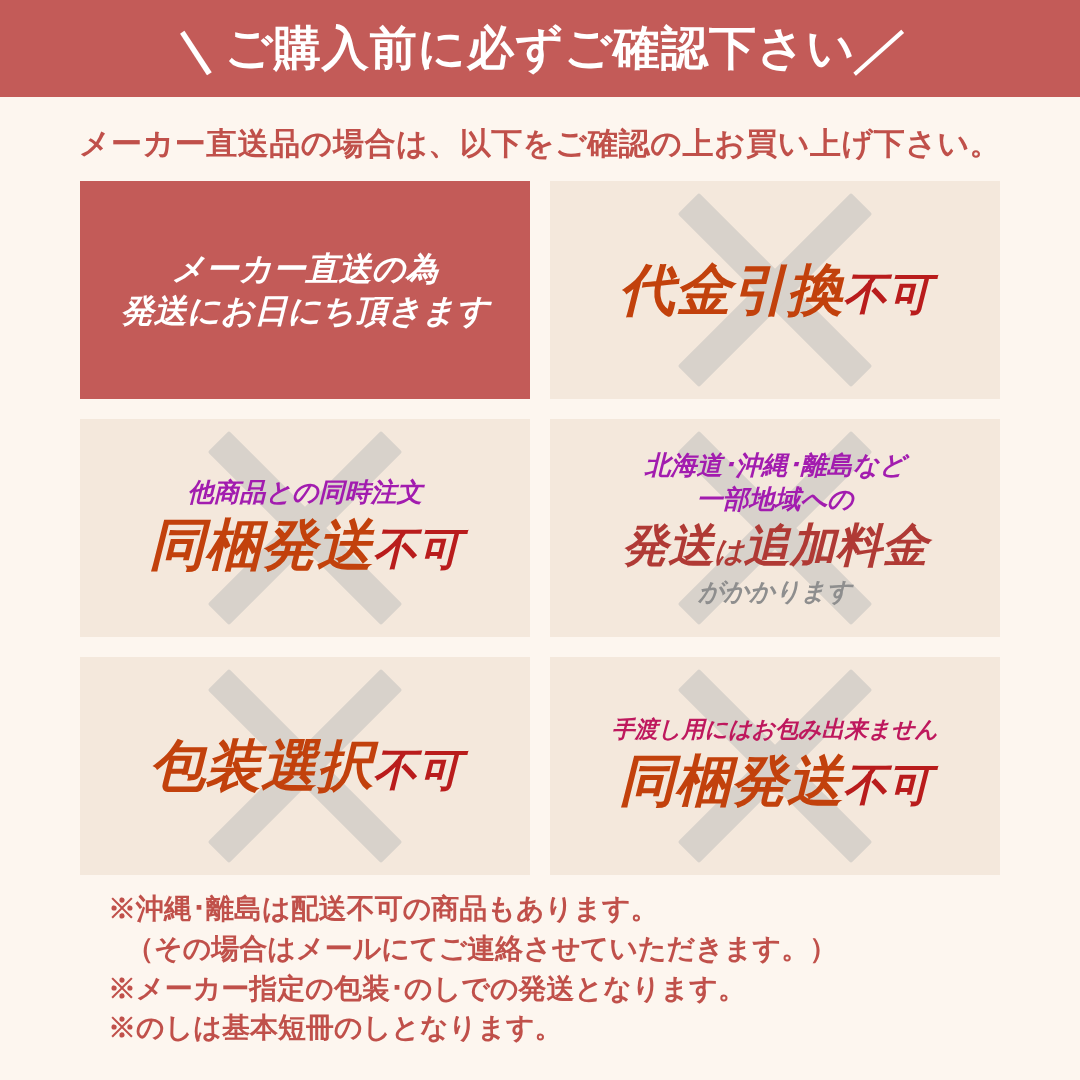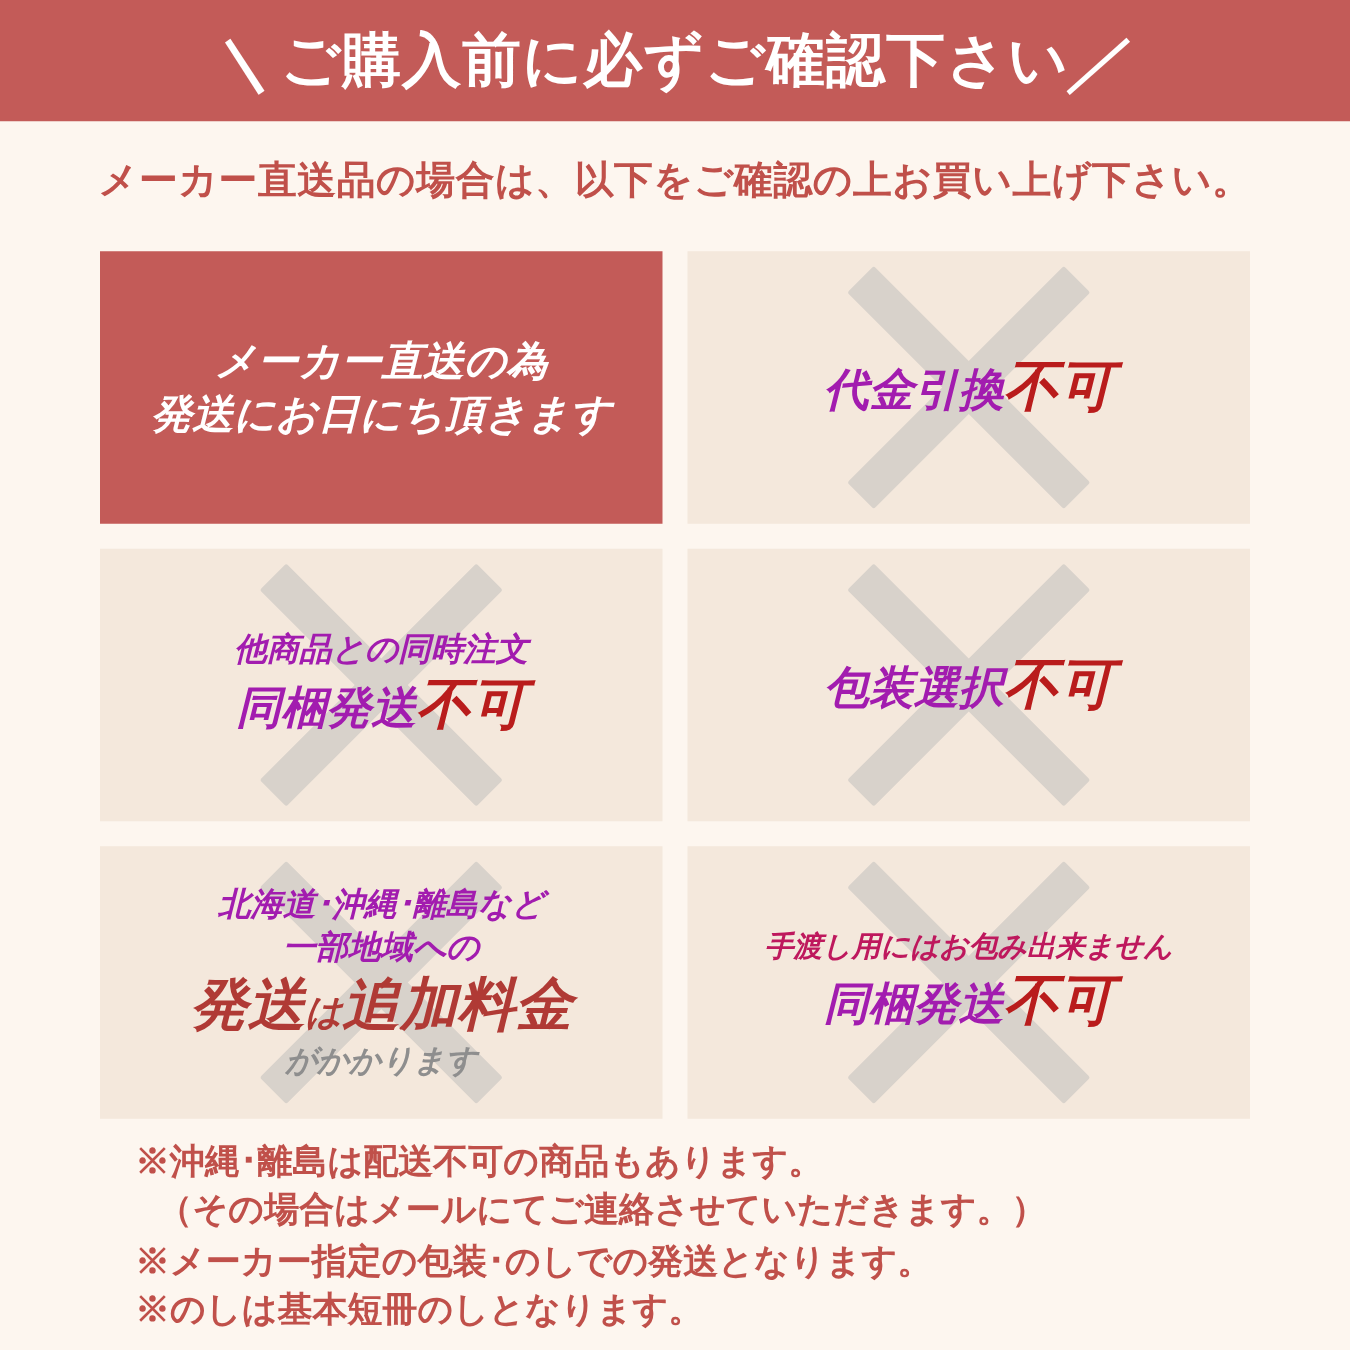--- a/index.html
+++ b/index.html
@@ -46,21 +46,21 @@
   }
   .slash-left { transform: skewX(-12deg); }
   .slash-right { transform: skewX(-12deg); }
 
   
   .subtitle {
     color: #c0504a;
     font-size: 31px;
     font-weight: bold;
     text-align: center;
-    padding: 26px 0 36px 0;
+    padding: 26px 0 16px 0;
     letter-spacing: 0.5px;
   }
 
   
   .grid {
     width: 920px;
     margin: 0 auto;
     display: grid;
     grid-template-columns: 450px 450px;
     grid-template-rows: 218px 218px 218px;
@@ -109,22 +109,22 @@
   .ln {
     display: block;
     white-space: nowrap;
   }
   .white-text .ln {
     color: #ffffff;
     font-size: 33px;
     font-weight: bold;
   }
   .big-red {
-    color: #a21caf;
-    font-size: 36px;
+    color: #c2410c;
+    font-size: 56px;
     font-weight: bold;
   }
   .big-gray {
     color: #b91c1c;
     font-size: 44px;
     font-weight: bold;
   }
   .small-red {
     color: #a21caf;
     font-size: 26px;
@@ -214,34 +214,34 @@
         <span class="ln"><span class="big-red">同梱発送</span><span class="big-gray">不可</span></span>
       </div>
     </div>
 
     <div class="cell">
       <div class="cross">
           <span class="a"></span>
           <span class="b"></span>
         </div>
       <div class="cell-content">
-        <span class="ln"><span class="big-red">包装選択</span><span class="big-gray">不可</span></span>
-      </div>
-    </div>
-
-    <div class="cell">
-      <div class="cross">
-          <span class="a"></span>
-          <span class="b"></span>
-        </div>
-      <div class="cell-content">
         <span class="ln small-red">北海道･沖縄･離島など</span>
         <span class="ln small-red">一部地域への</span>
         <span class="ln"><span class="xl-red">発送</span><span class="kana-small">は</span><span class="xl-red">追加料金</span></span>
         <span class="ln small-gray">がかかります</span>
+      </div>
+    </div>
+
+    <div class="cell">
+      <div class="cross">
+          <span class="a"></span>
+          <span class="b"></span>
+        </div>
+      <div class="cell-content">
+        <span class="ln"><span class="big-red">包装選択</span><span class="big-gray">不可</span></span>
       </div>
     </div>
 
     <div class="cell">
       <div class="cross">
           <span class="a"></span>
           <span class="b"></span>
         </div>
       <div class="cell-content">
         <span class="ln mid-red">手渡し用にはお包み出来ません</span>

